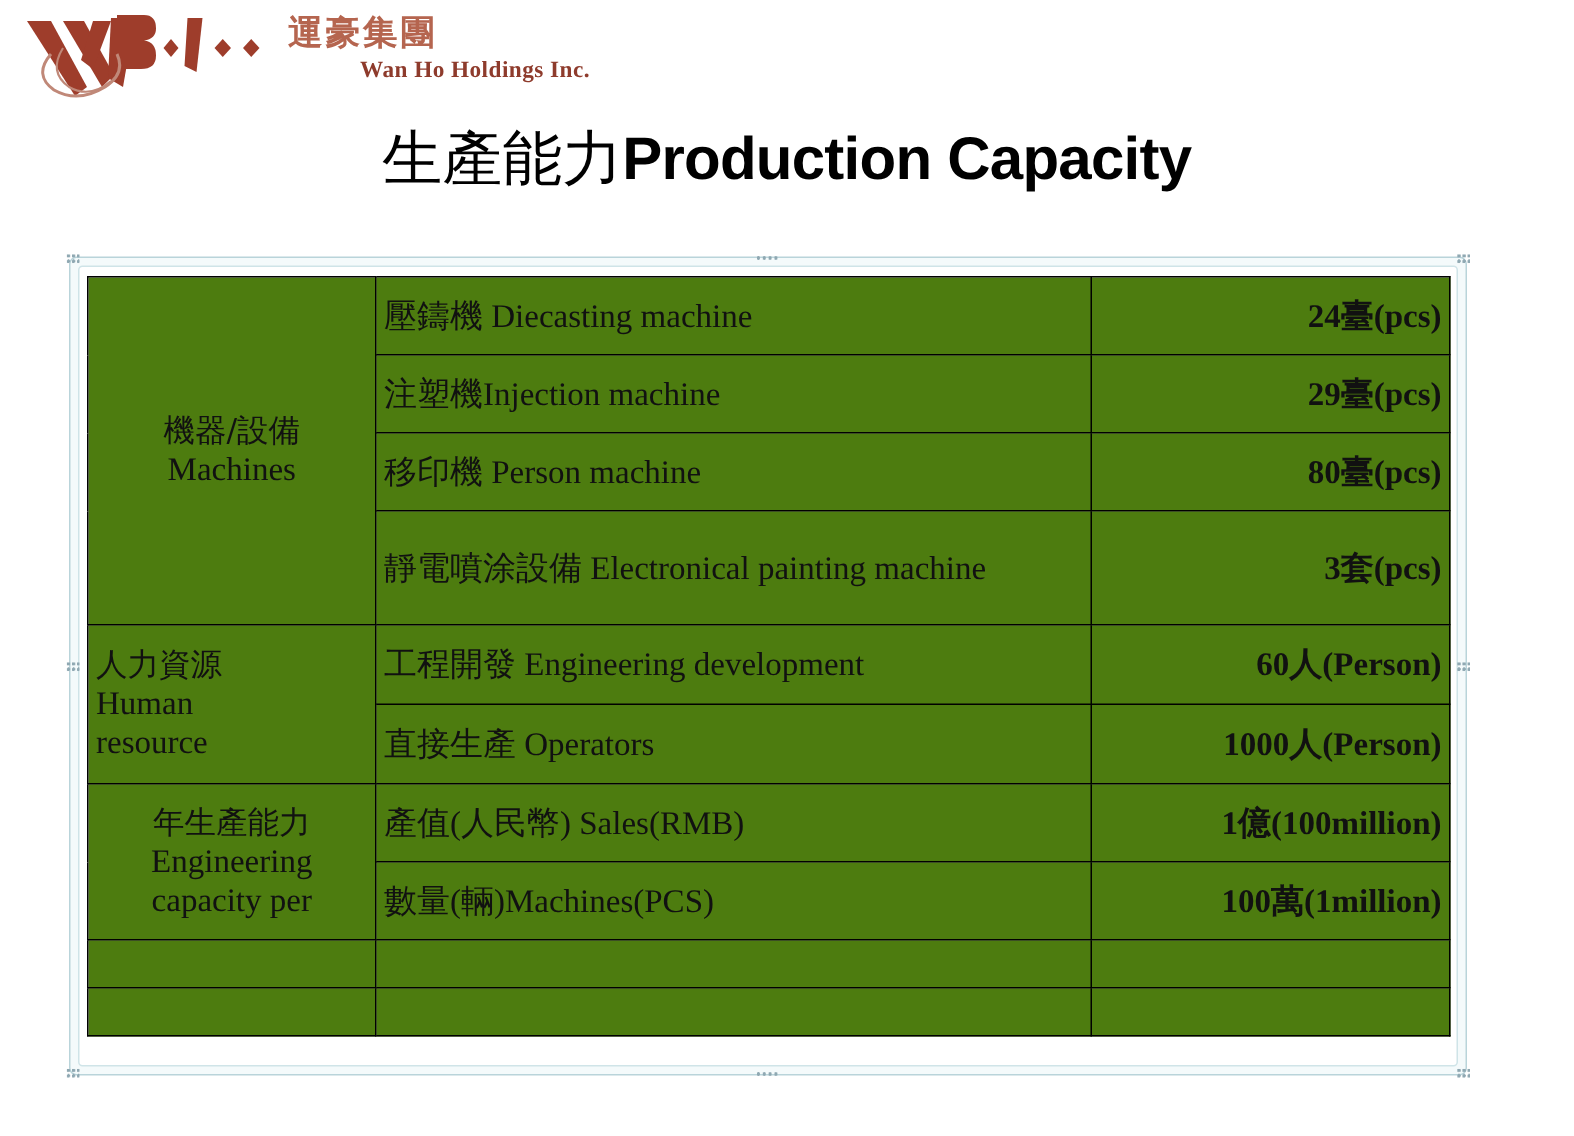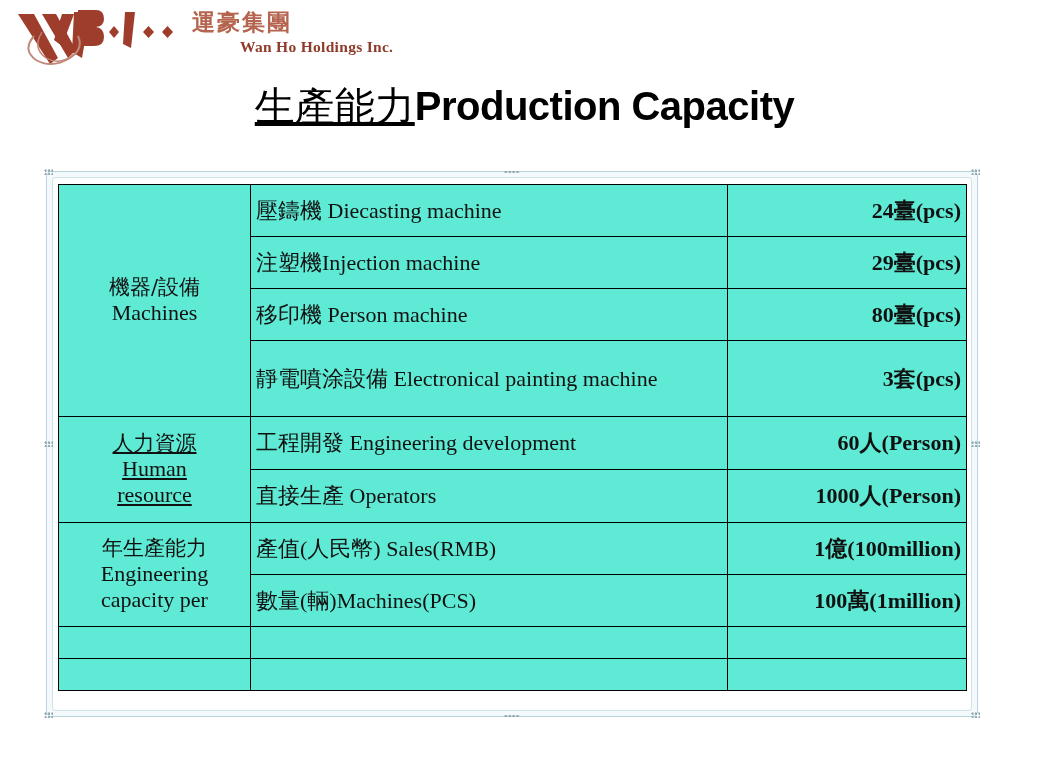--- a/index.html
+++ b/index.html
@@ -55,21 +55,20 @@
     text-align: center;
     white-space: nowrap;
     line-height: 1;
   }
   .title-cn {
     font-family: "DejaVu Serif", "Liberation Serif", serif;
     font-size: 40px;
     font-weight: 400;
     color: #000000;
     vertical-align: baseline;
-    text-decoration: underline;
   }
   .title-en {
     font-family: "Liberation Sans", "DejaVu Sans", sans-serif;
     font-size: 40px;
     font-weight: 700;
     color: #000000;
     letter-spacing: -0.5px;
     vertical-align: baseline;
   }
 
@@ -124,24 +123,24 @@
     table-layout: fixed;
   }
   #capacity-table td {
     border: 1.6px solid #000000;
     padding: 2px 5px;
     font-family: "Liberation Serif", "DejaVu Serif", serif;
     font-size: 22px;
     color: #111111;
     line-height: 1.18;
     vertical-align: middle;
-    background: #5eead4;
+    background: #4d7c0f;
   }
   td.cat-center { text-align: center; }
-  td.cat-left   { text-align: center; text-decoration: underline; }
+  td.cat-left   { text-align: left; }
   td.item       { text-align: left; }
   td.value      { text-align: right; font-weight: bold; }
   td.empty      { border: 1.4px solid #b3b3b3; height: 32px; }
   .cn { font-family: "DejaVu Serif", "Liberation Serif", serif; font-size: 21px; }
   .en { font-family: "Liberation Serif", "DejaVu Serif", serif; font-size: 22px; }
 </style>
 </head>
 <body>
 
 <div id="logo-bar">

